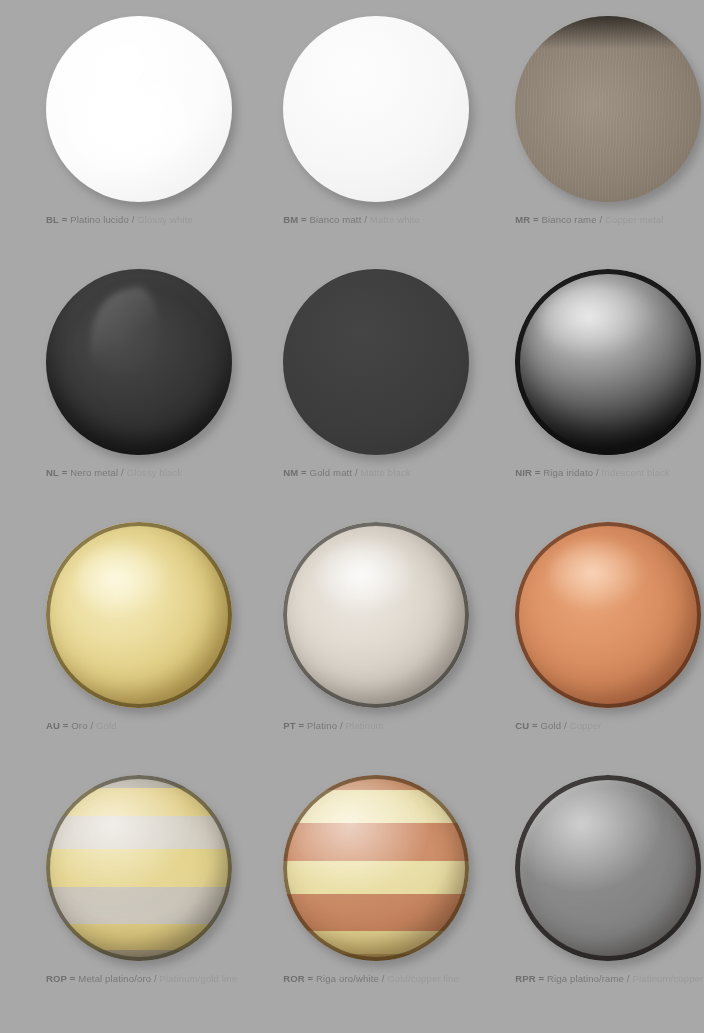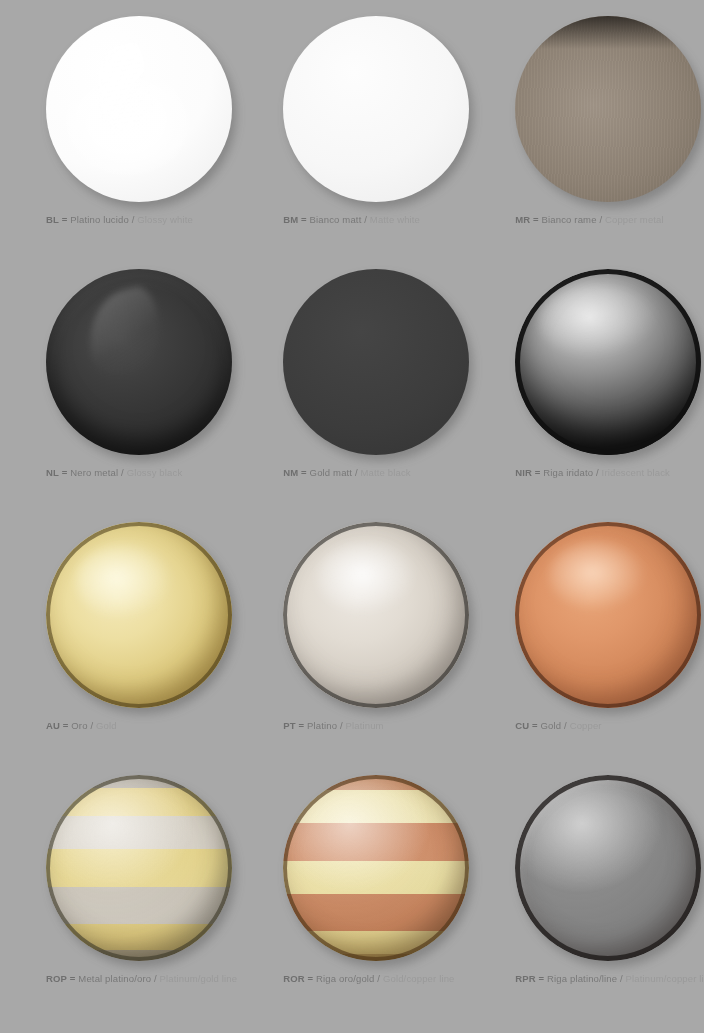--- a/index.html
+++ b/index.html
@@ -466,37 +466,37 @@
       <div class="sphere-shadow"></div>
       <div class="sphere">
         <div class="striped"></div>
         <div class="stripe-shade"></div>
         <div class="stripe-rim"></div>
       </div>
     </div>
     <div class="caption">
       <span class="code">ROR</span>
       <span class="code">=</span>
-      <span class="it">Riga oro/gold</span>
+      <span class="it">Riga oro/white</span>
       <span class="it">/</span>
       <span class="en">Gold/copper line</span>
     </div>
   </div>
 
   <div class="swatch-cell">
     <div class="sphere-wrap rpr">
       <div class="sphere-shadow"></div>
       <div class="sphere">
         <div class="striped"></div>
         <div class="stripe-shade"></div>
         <div class="stripe-rim"></div>
       </div>
     </div>
     <div class="caption">
       <span class="code">RPR</span>
       <span class="code">=</span>
-      <span class="it">Riga platino/line</span>
+      <span class="it">Riga platino/rame</span>
       <span class="it">/</span>
       <span class="en">Platinum/copper line</span>
     </div>
   </div>
 
 </div>
 
 </body></html>

